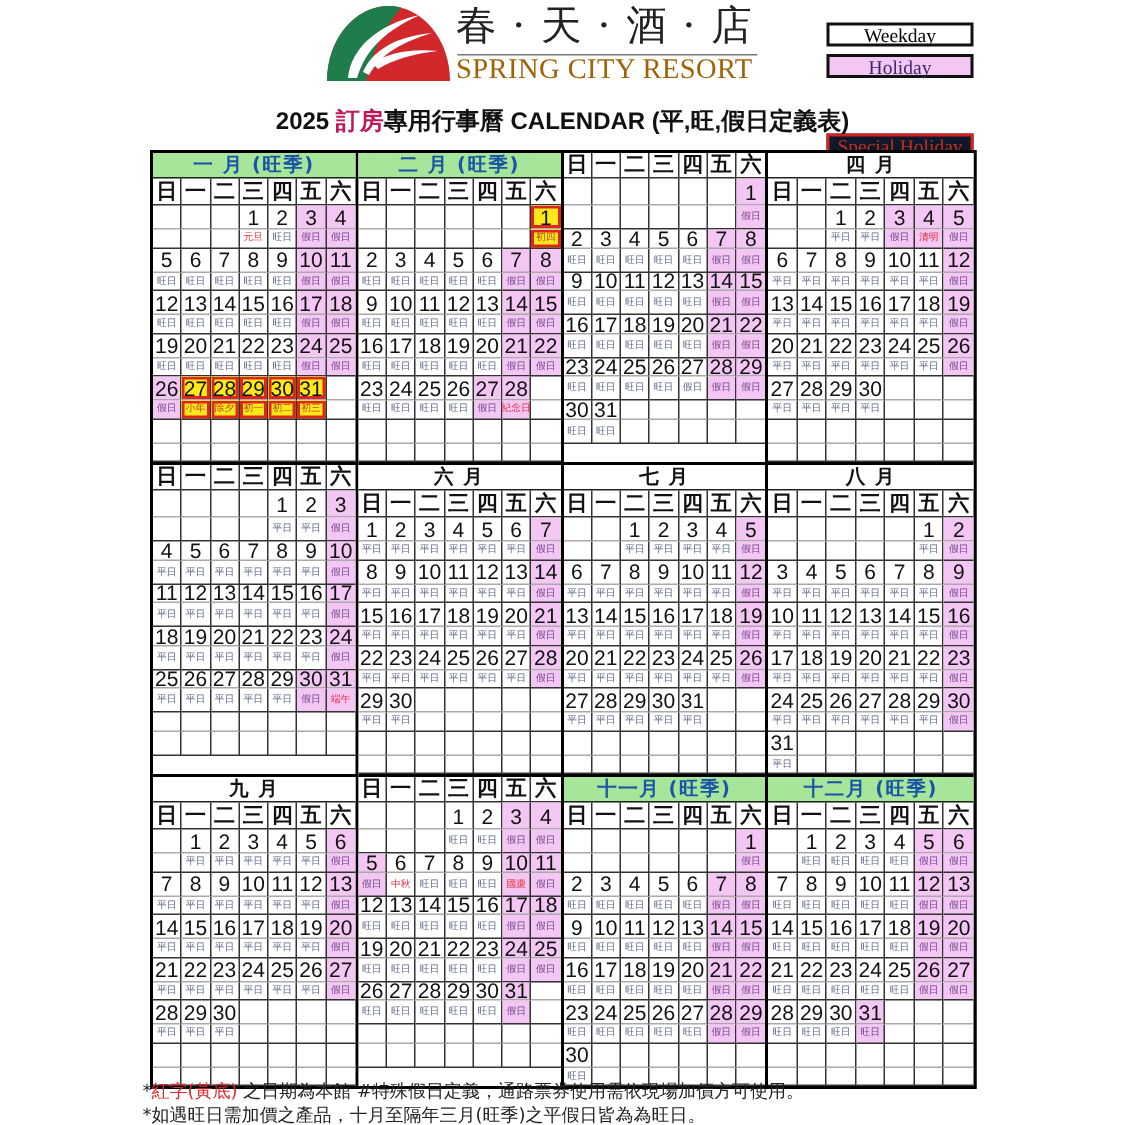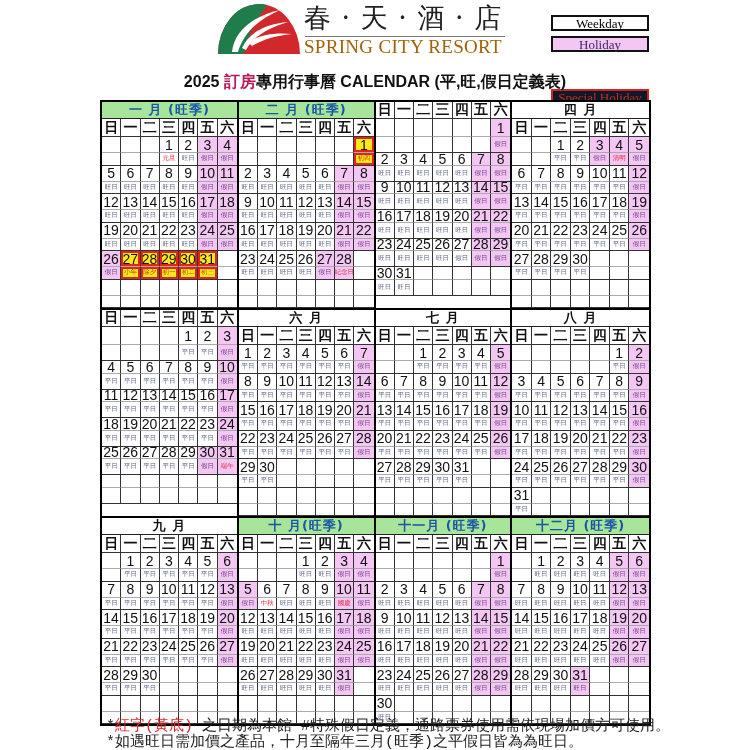--- a/index.html
+++ b/index.html
@@ -22,21 +22,21 @@
   .mhead.peak{background:#a6e59a;color:#1b55a6;}
   .wd{display:flex;align-items:center;justify-content:center;font-size:14px;font-weight:bold;border-right:1px solid #333;border-bottom:1px solid #333;box-sizing:border-box;}
   .dc{display:flex;align-items:center;justify-content:center;font-size:14px;line-height:14px;border-right:1px solid #333;border-bottom:1px solid #aaa;box-sizing:border-box;font-family:"Liberation Sans","DejaVu Sans",sans-serif;}
   .lc{display:flex;align-items:center;justify-content:center;font-size:6.5px;line-height:7px;color:#5b6688;border-right:1px solid #333;border-bottom:1px solid #333;box-sizing:border-box;white-space:nowrap;overflow:hidden;}
   .c7{border-right:none;}
   .pink{background:#f3c6f3;}
   .pink.lc{color:#6b3f86;}
   .spec{background:#ffe81a;box-shadow:inset 0 0 0 2px #e0261c;}
   .spec.lc{color:#b8421a;}
   .red.lc{color:#ea2c3c;}
-  .footer{position:absolute;left:106px;font-size:15px;line-height:12px;color:#222;white-space:nowrap;font-family:Liberation Mono, monospace;}
+  .footer{position:absolute;left:95px;font-size:12px;line-height:12px;color:#222;white-space:nowrap;}
   .footer .hl{color:#e0262a;}
   .f1{top:721px;}
   .f2{top:737px;}
 </style>
 </head>
 <body>
 
 <svg class="logo" viewBox="0 0 82 52" xmlns="http://www.w3.org/2000/svg">
   <defs>
     <clipPath id="dome">
@@ -900,21 +900,20 @@
       <div class="dc c7"></div>
       <div class="lc"></div>
       <div class="lc"></div>
       <div class="lc"></div>
       <div class="lc"></div>
       <div class="lc"></div>
       <div class="lc"></div>
       <div class="lc c7"></div>
     </div>
     <div class="month lastrow">
-      <div class="mhead peak">十 月(旺季)</div>
       <div class="wd">日</div>
       <div class="wd">一</div>
       <div class="wd">二</div>
       <div class="wd">三</div>
       <div class="wd">四</div>
       <div class="wd">五</div>
       <div class="wd c7">六</div>
       <div class="dc"></div>
       <div class="dc"></div>
       <div class="dc"></div>

